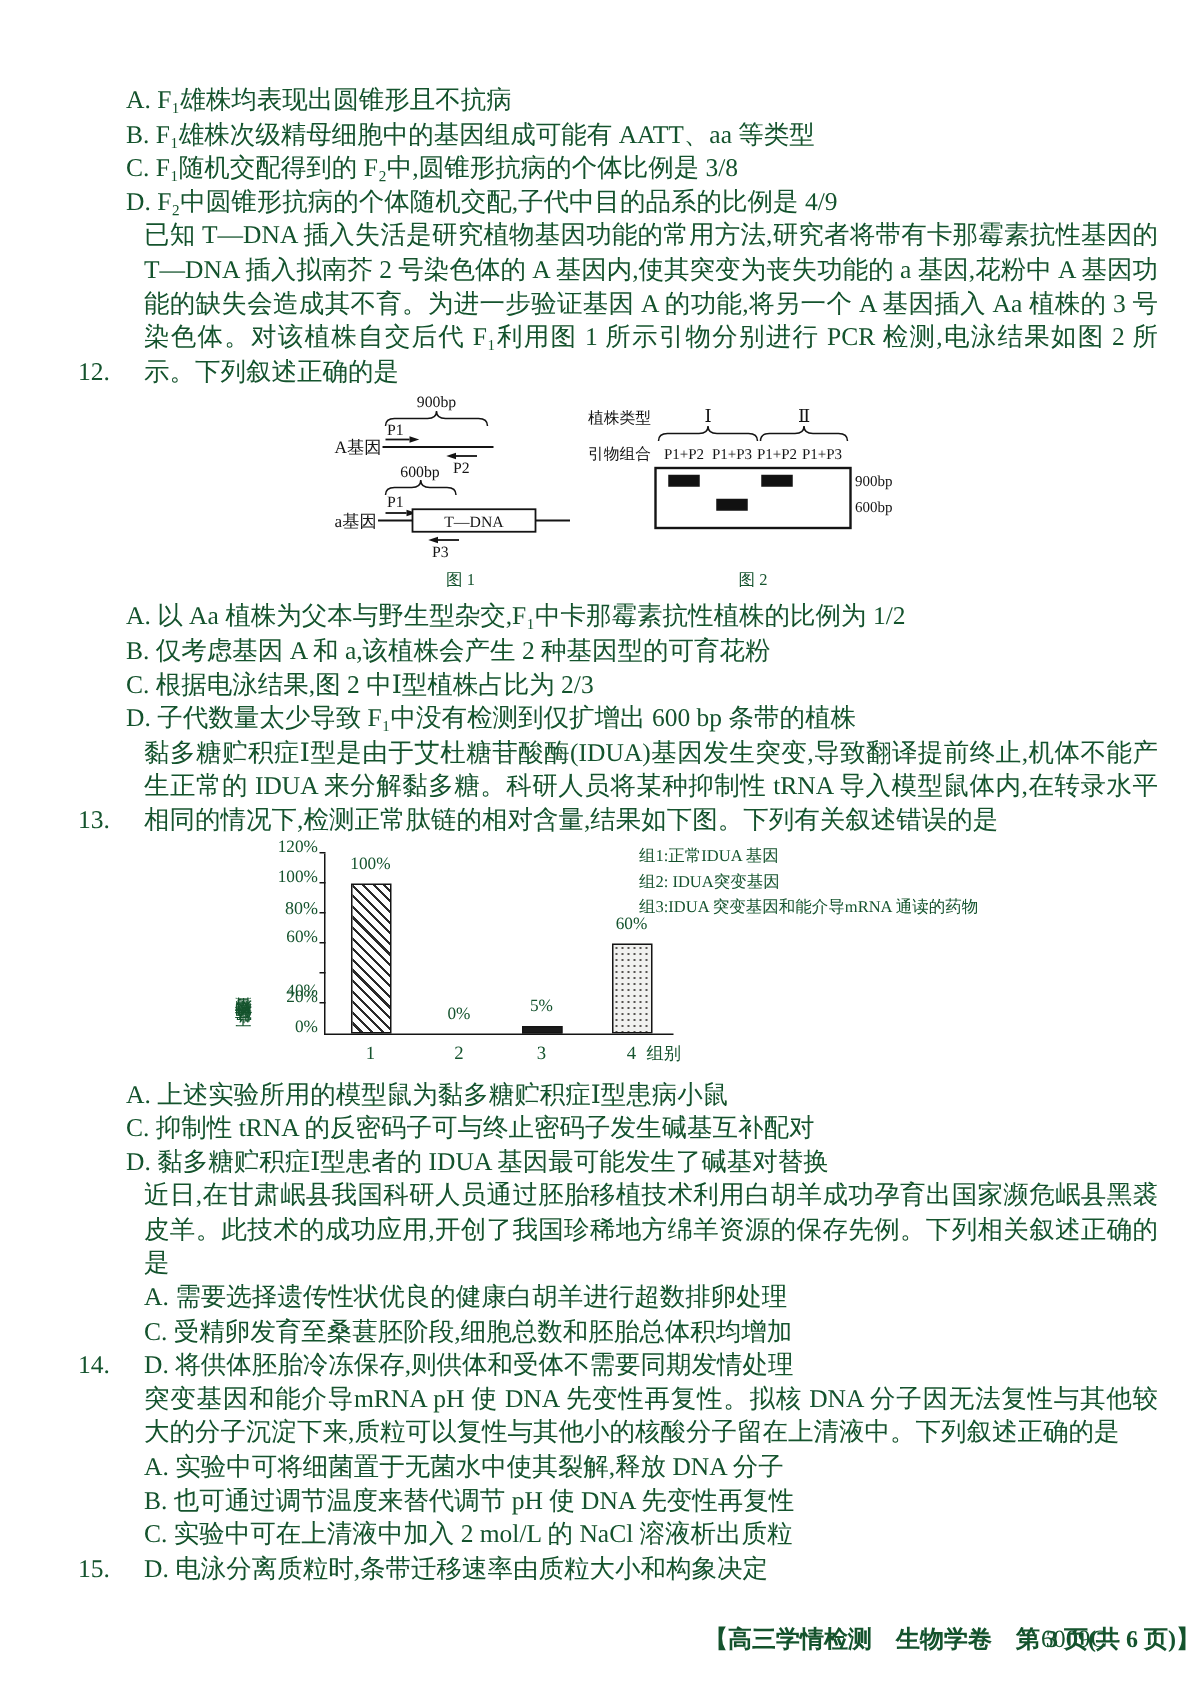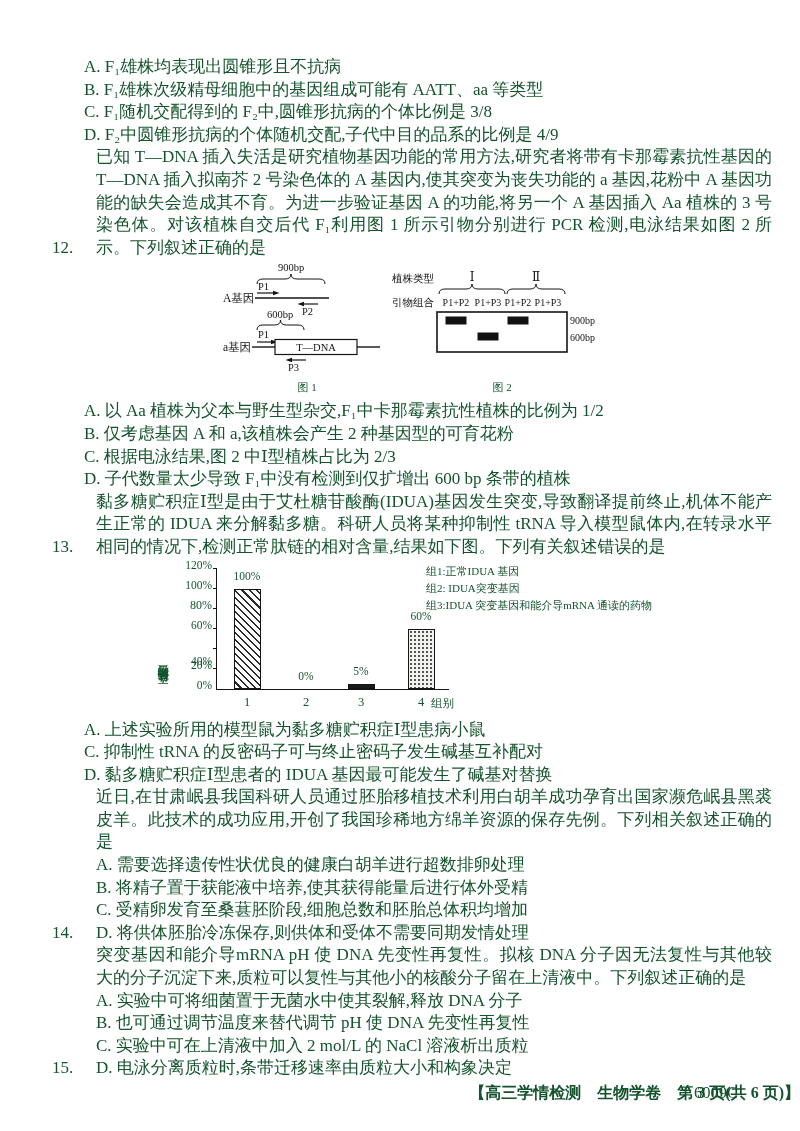--- a/index.html
+++ b/index.html
@@ -162,21 +162,20 @@
       <div class="opt">A. 上述实验所用的模型鼠为黏多糖贮积症Ⅰ型患病小鼠</div>
       <div class="opt">C. 抑制性 tRNA 的反密码子可与终止密码子发生碱基互补配对</div>
       <div class="opt">D. 黏多糖贮积症Ⅰ型患者的 IDUA 基因最可能发生了碱基对替换</div>
     </div>
 
     <div class="q">
       <div class="qnum">14.</div>
       <div class="qbody">
         <span>近日,在甘肃岷县我国科研人员通过胚胎移植技术利用白胡羊成功孕育出国家濒危岷县黑裘皮羊。此技术的成功应用,开创了我国珍稀地方绵羊资源的保存先例。下列相关叙述正确的是</span>
         <div>A. 需要选择遗传性状优良的健康白胡羊进行超数排卵处理</div>
-        <div>B. 将精子置于获能液中培养,使其获得能量后进行体外受精</div>
         <div>C. 受精卵发育至桑葚胚阶段,细胞总数和胚胎总体积均增加</div>
         <div>D. 将供体胚胎冷冻保存,则供体和受体不需要同期发情处理</div>
       </div>
     </div>
 
     <div class="q">
       <div class="qnum">15.</div>
       <div class="qbody">
         <span>突变基因和能介导mRNA pH 使 DNA 先变性再复性。拟核 DNA 分子因无法复性与其他较大的分子沉淀下来,质粒可以复性与其他小的核酸分子留在上清液中。下列叙述正确的是</span>
         <div>A. 实验中可将细菌置于无菌水中使其裂解,释放 DNA 分子</div>

